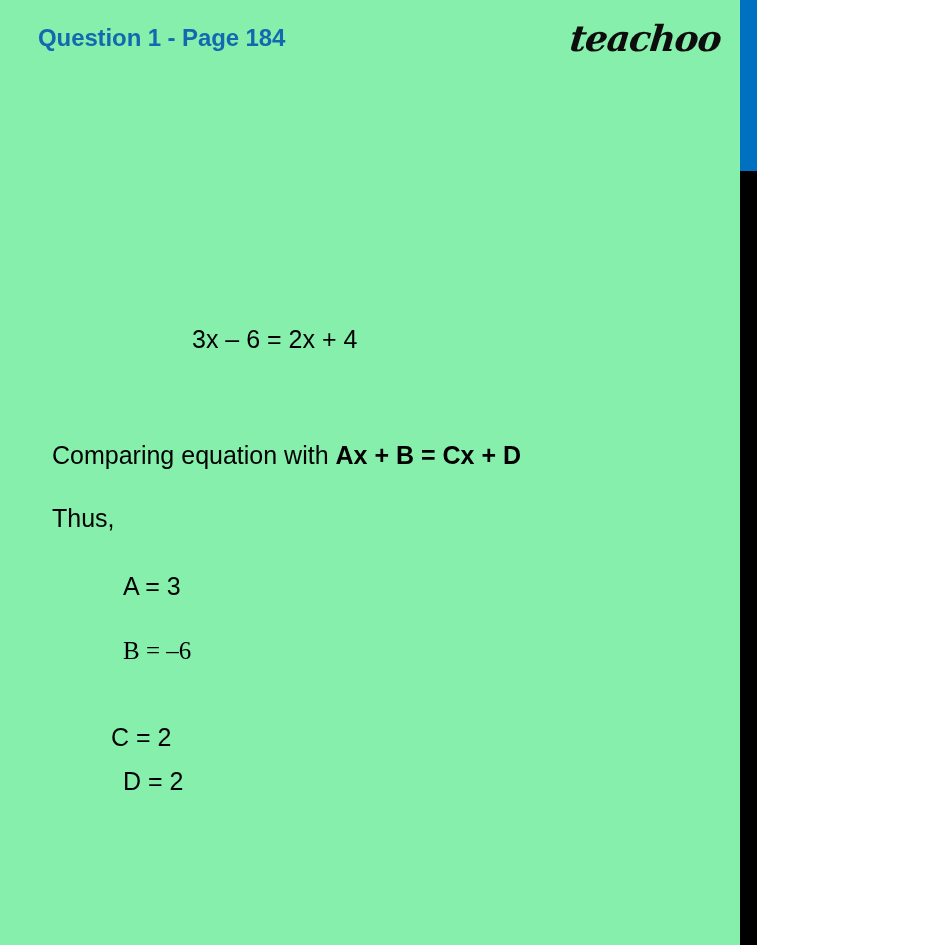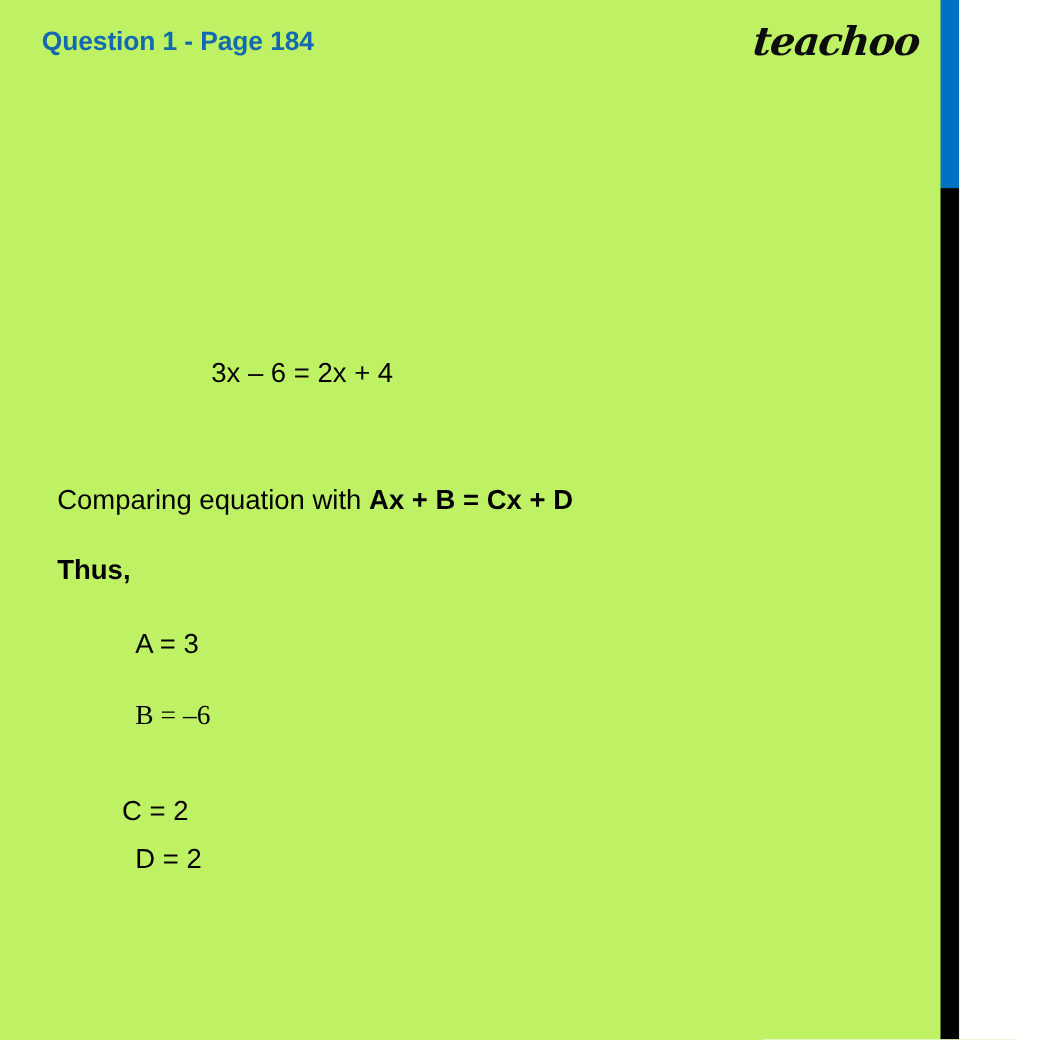--- a/index.html
+++ b/index.html
@@ -6,23 +6,23 @@
     margin: 0;
     padding: 0;
     background: #ffffff;
   }
   body {
     font-family: "Liberation Sans", sans-serif;
     -webkit-font-smoothing: antialiased;
   }
   #slide {
     position: relative;
-    width: 872px;
+    width: 757px;
     height: 945px;
-    background: #bef264;
+    background: #86efac;
     overflow: hidden;
   }
 
   
   .edge-bar {
     position: absolute;
     right: 0;
     width: 17px;
   }
   .edge-bar-blue {
@@ -78,21 +78,21 @@
     color: #000000;
     font-size: 25px;
     line-height: 1;
     white-space: nowrap;
   }
   .line b { font-weight: bold; }
 
   .l-basically   { left: 52px;  top: 247px; }
   .l-equation    { left: 192px; top: 327px; font-weight: normal; }
   .l-comparing   { left: 52px;  top: 443px; }
-  .l-thus        { left: 52px;  top: 506px; font-weight: bold; }
+  .l-thus        { left: 52px;  top: 506px; }
   .l-a           { left: 123px; top: 574px; }
   .l-b           { left: 123px; top: 638px; font-family: Liberation Serif, serif; }
   .l-c           { left: 111px; top: 704px; margin-top: 21px; }
   .l-d           { left: 123px; top: 769px; }
   .l-solution    { left: 52px;  top: 899px; }
 </style>
 </head>
 <body>
 
 <div id="slide">

